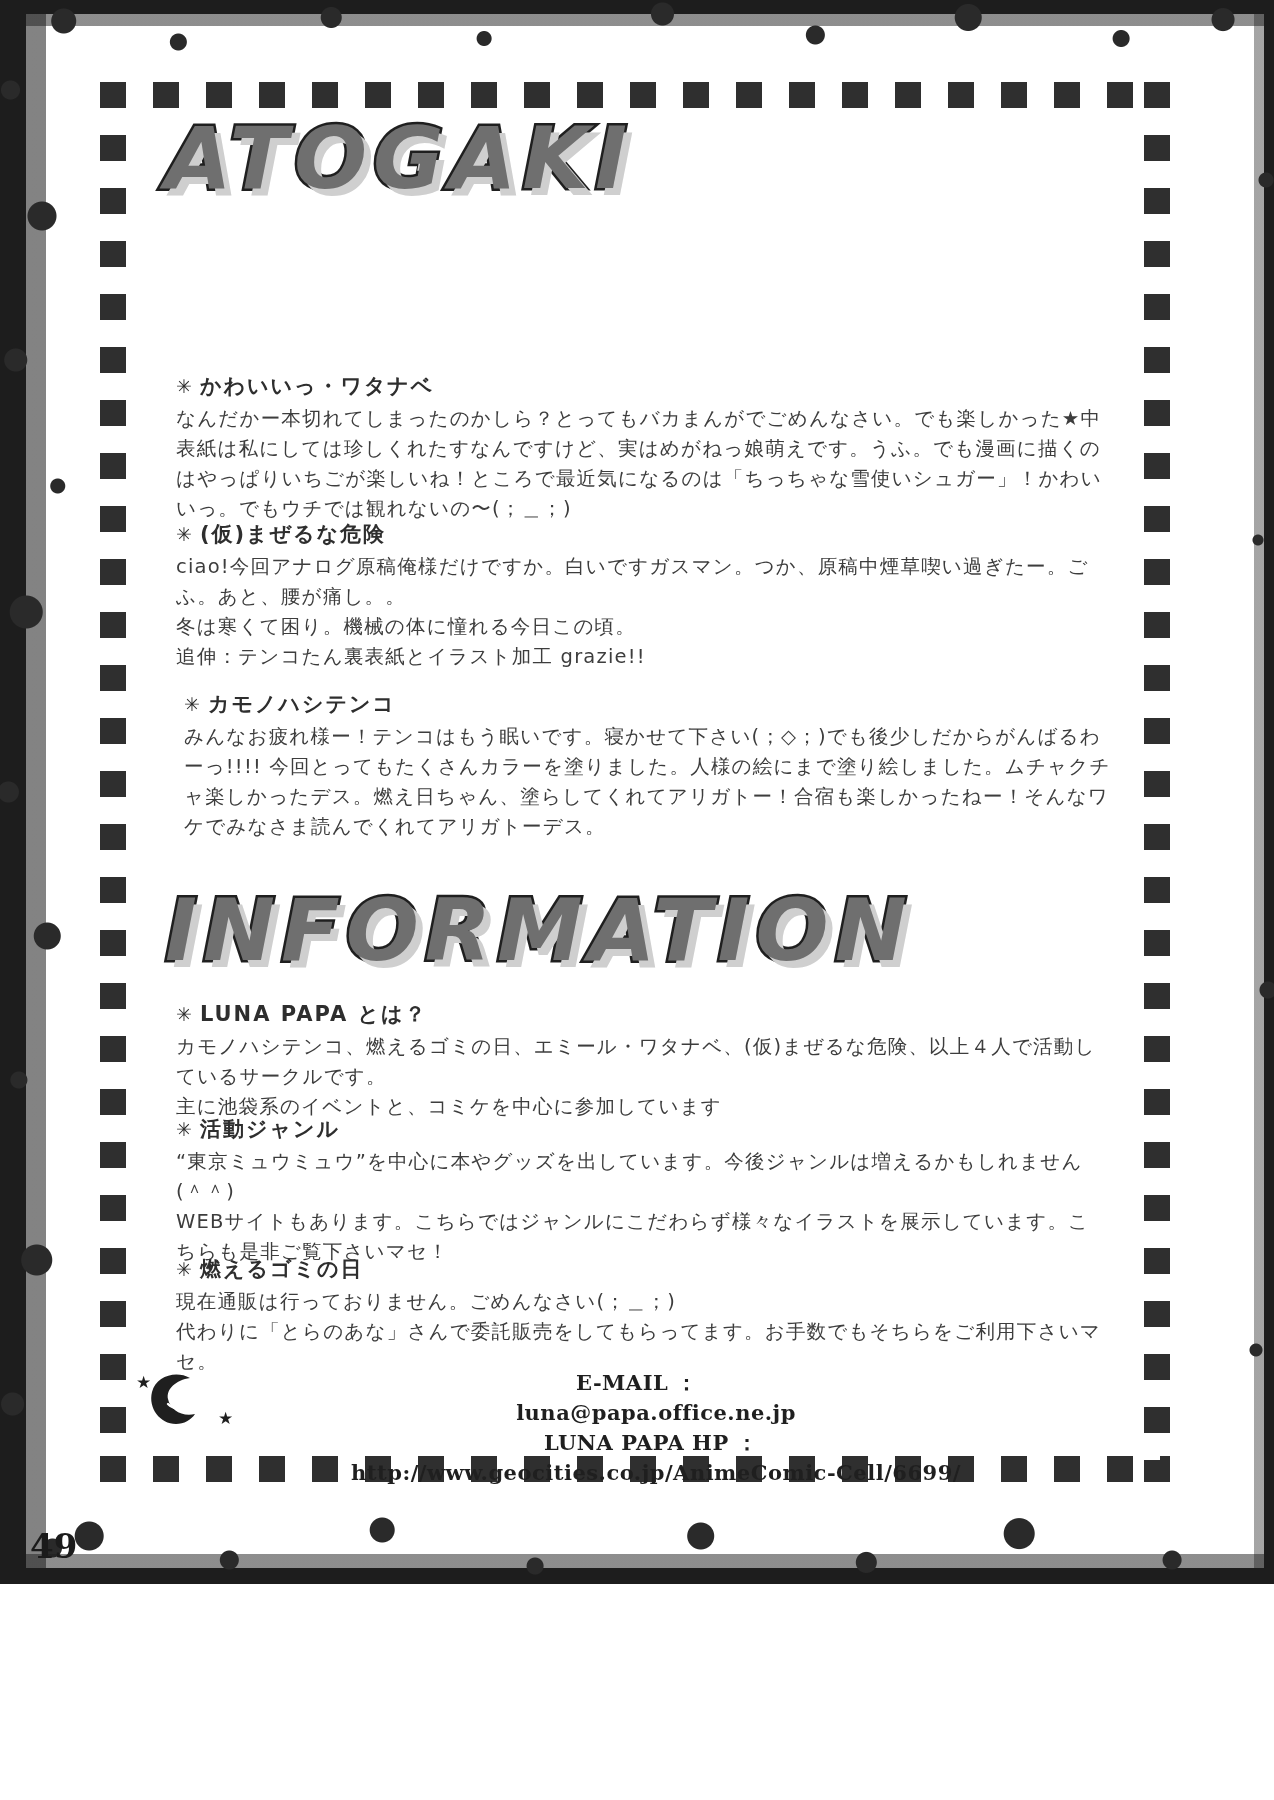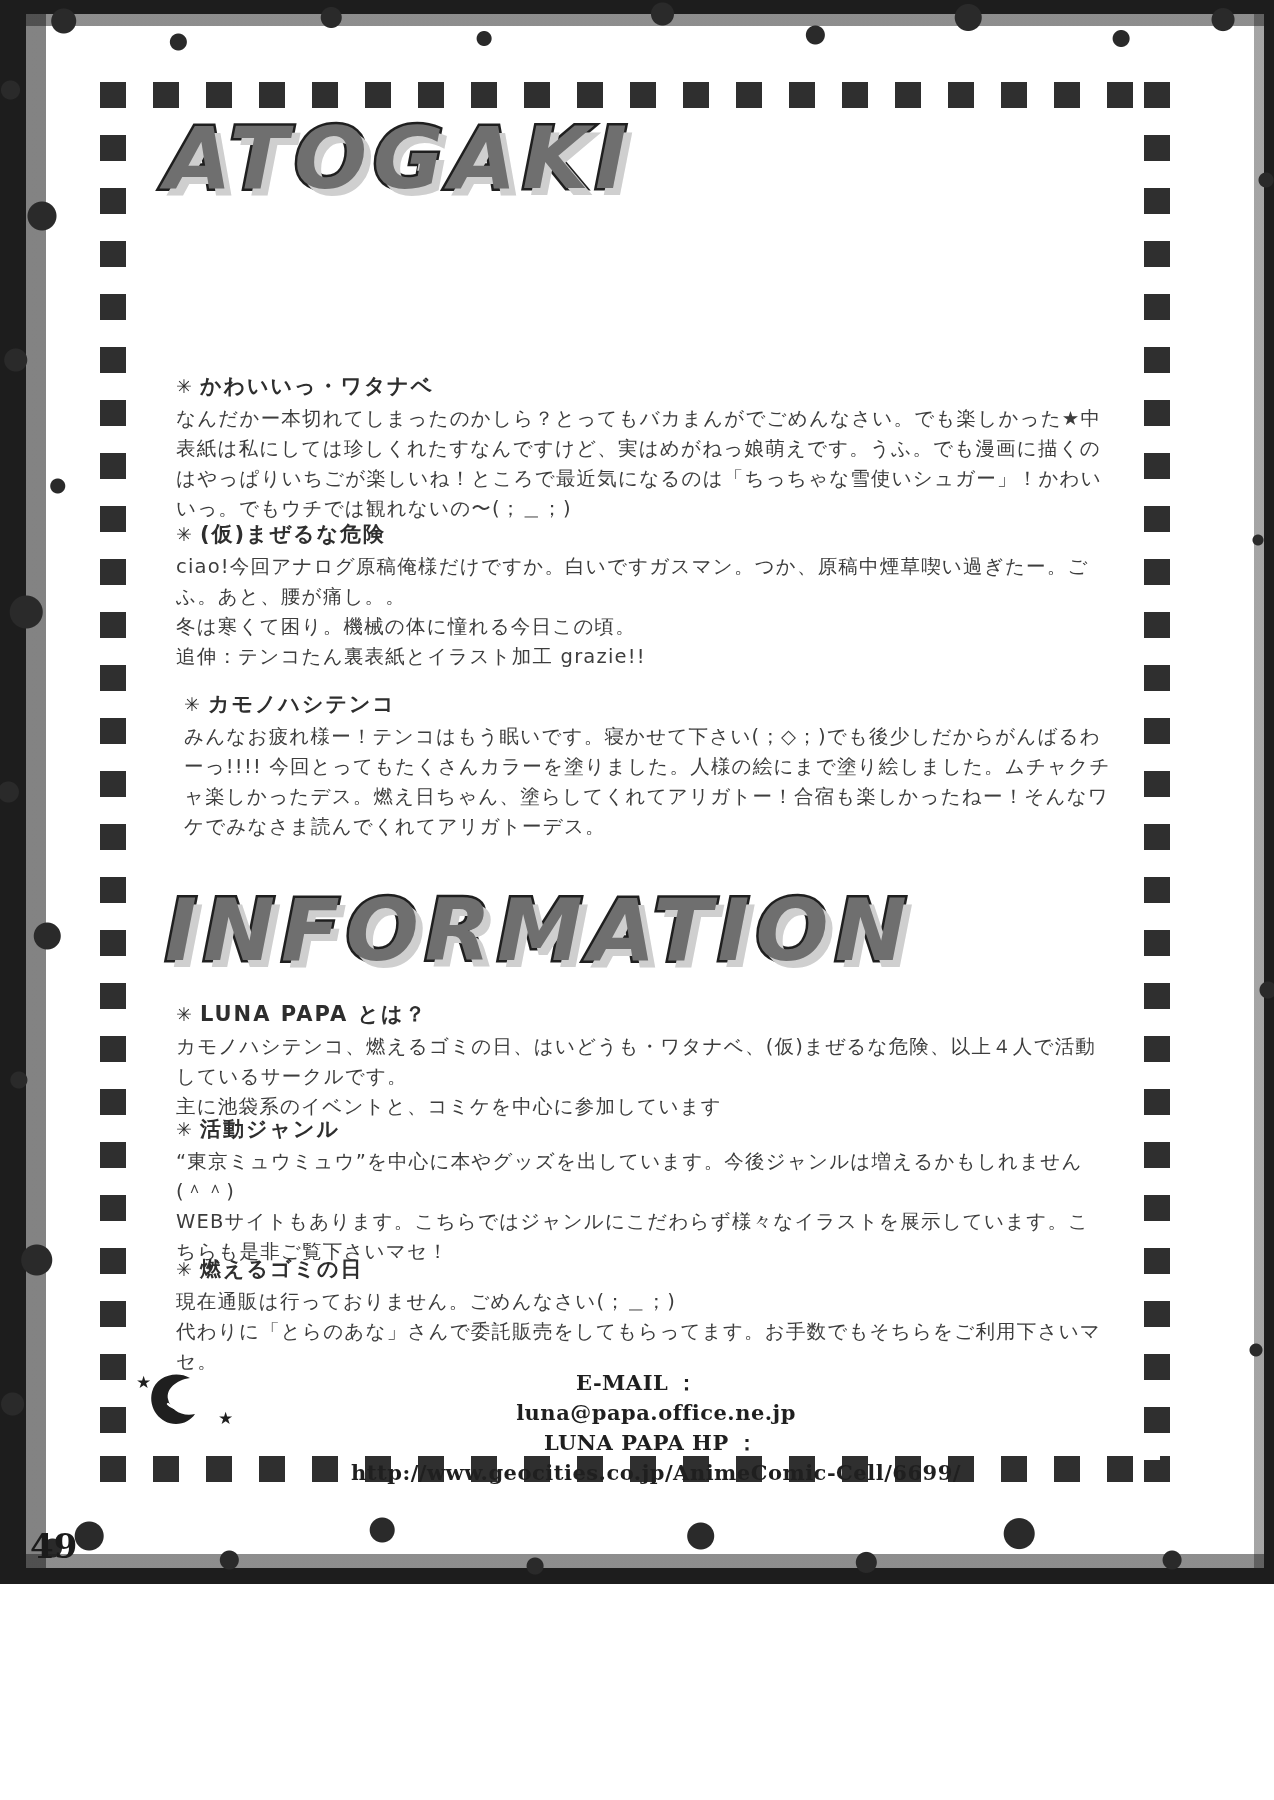--- a/index.html
+++ b/index.html
@@ -253,21 +253,21 @@
     </div>
     <div class="sec-body">みんなお疲れ様ー！テンコはもう眠いです。寝かせて下さい(；◇；)でも後少しだからがんばるわーっ!!!! 今回とってもたくさんカラーを塗りました。人様の絵にまで塗り絵しました。ムチャクチャ楽しかったデス。燃え日ちゃん、塗らしてくれてアリガトー！合宿も楽しかったねー！そんなワケでみなさま読んでくれてアリガトーデス。</div>
   </div>
 
   <div class="title" id="title-information">INFORMATION</div>
 
   <div class="section" id="block-lunapapa">
     <div class="sec-head">
       <span class="star">✳</span><span>LUNA PAPA とは？</span>
     </div>
-    <div class="sec-body" style="white-space:pre-line;">カモノハシテンコ、燃えるゴミの日、はいどうも・ワタナベ、(仮)まぜるな危険、以上４人で活動しているサークルです。
+    <div class="sec-body" style="white-space:pre-line;">カモノハシテンコ、燃えるゴミの日、エミール・ワタナベ、(仮)まぜるな危険、以上４人で活動しているサークルです。
 主に池袋系のイベントと、コミケを中心に参加しています</div>
   </div>
 
   <div class="section" id="block-genre">
     <div class="sec-head">
       <span class="star">✳</span><span>活動ジャンル</span>
     </div>
     <div class="sec-body" style="white-space:pre-line;">“東京ミュウミュウ”を中心に本やグッズを出しています。今後ジャンルは増えるかもしれません(＾＾)
 WEBサイトもあります。こちらではジャンルにこだわらず様々なイラストを展示しています。こちらも是非ご覧下さいマセ！</div>
   </div>

